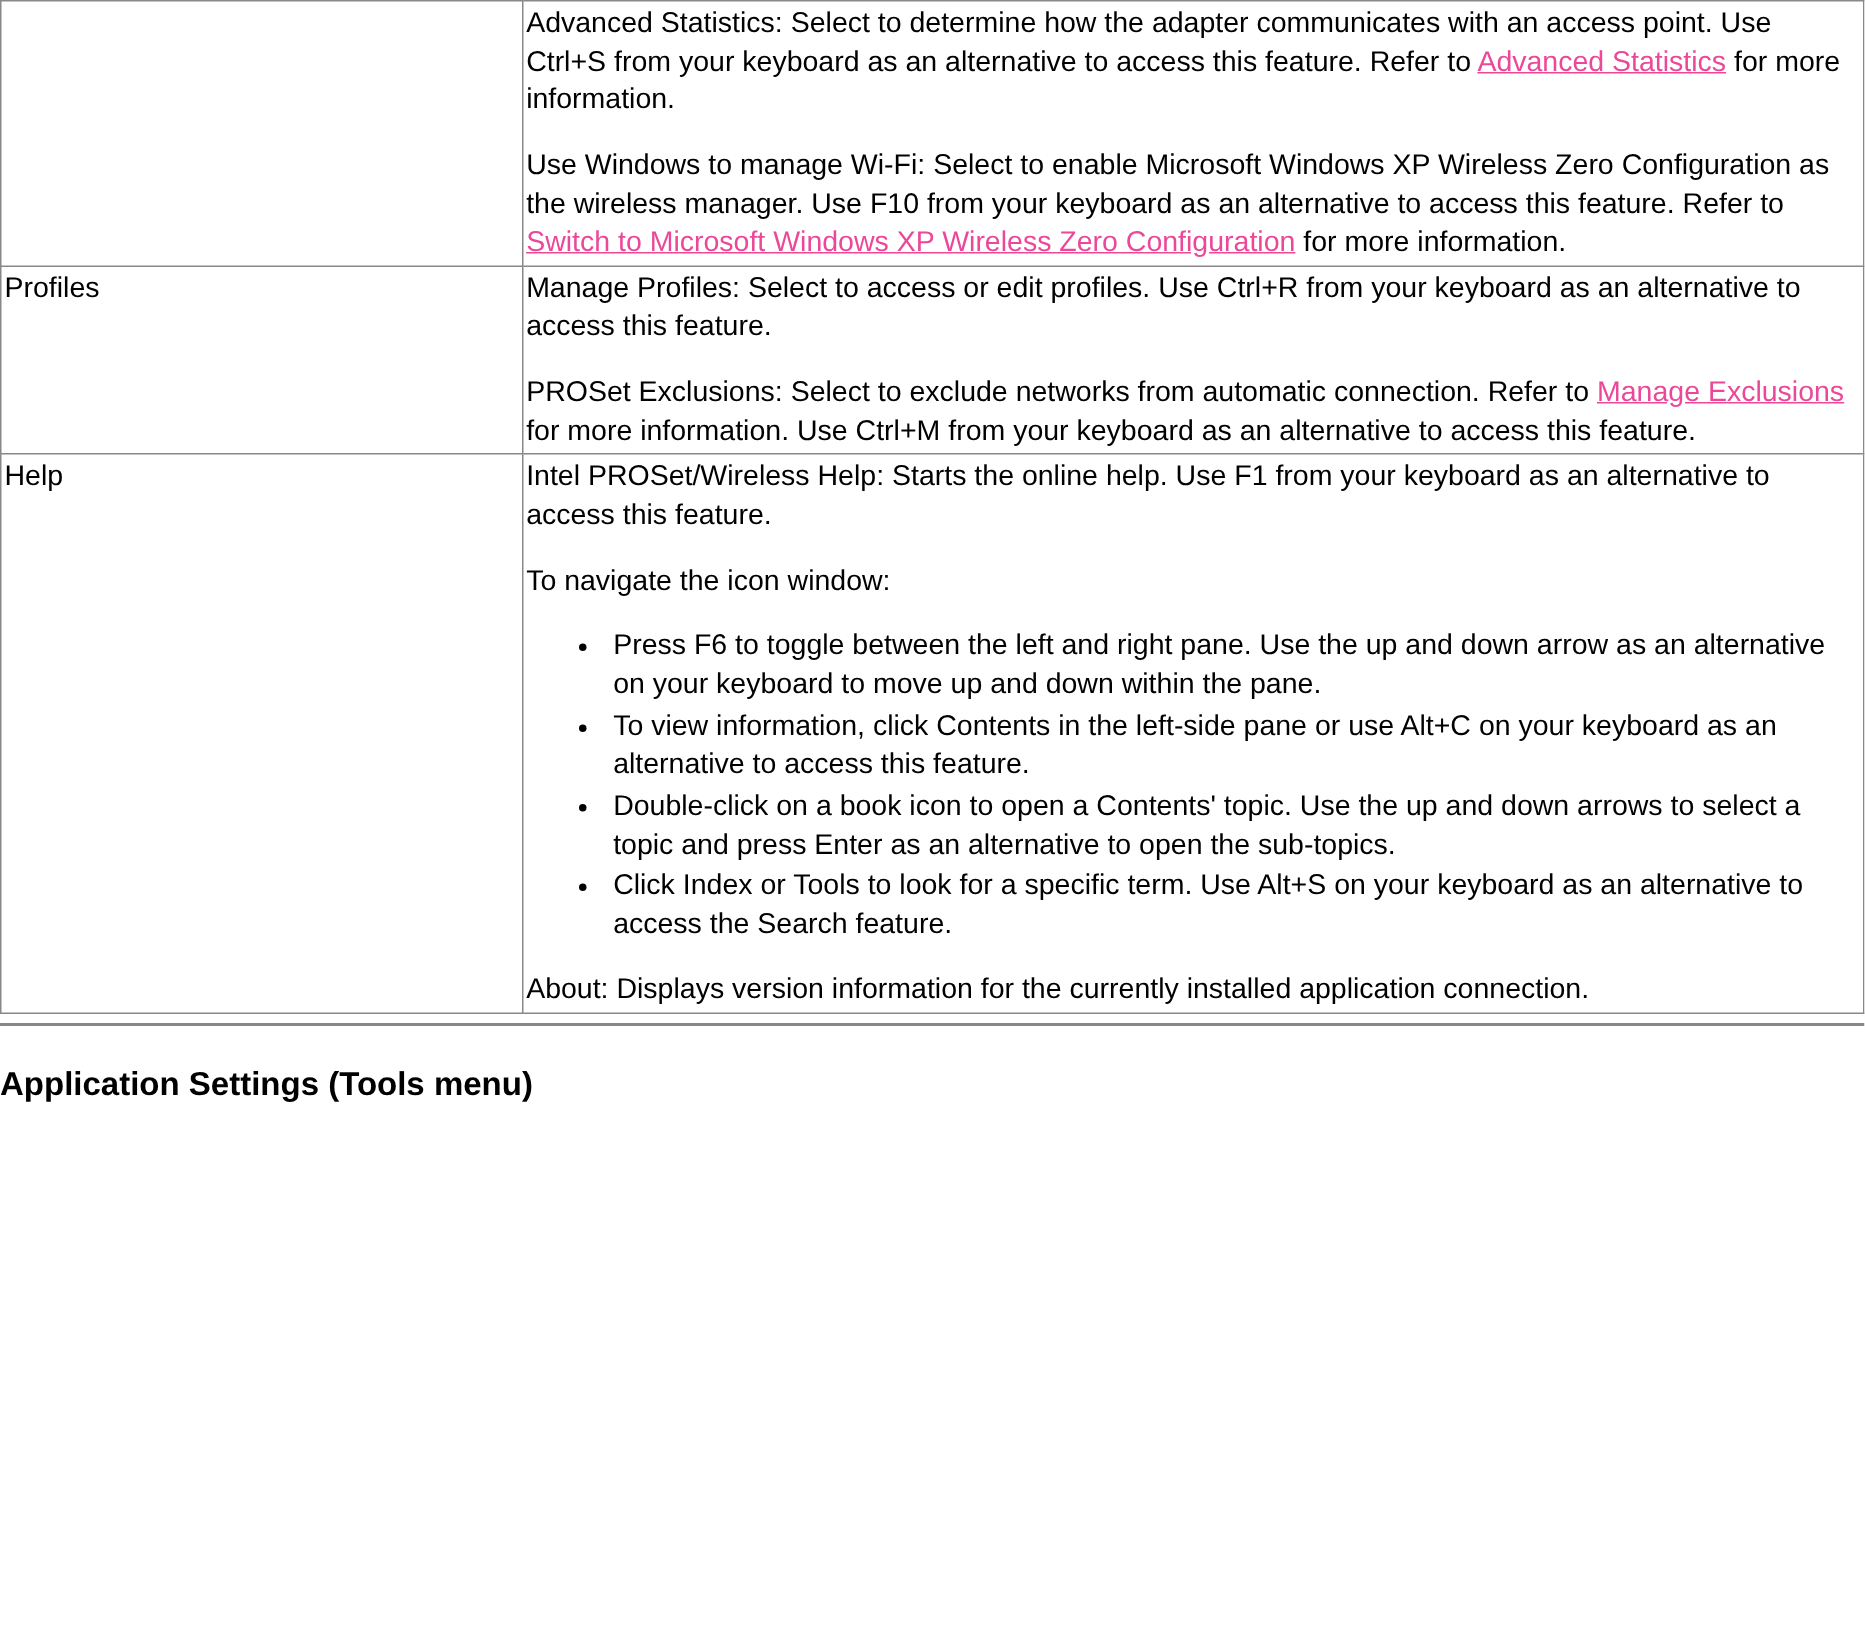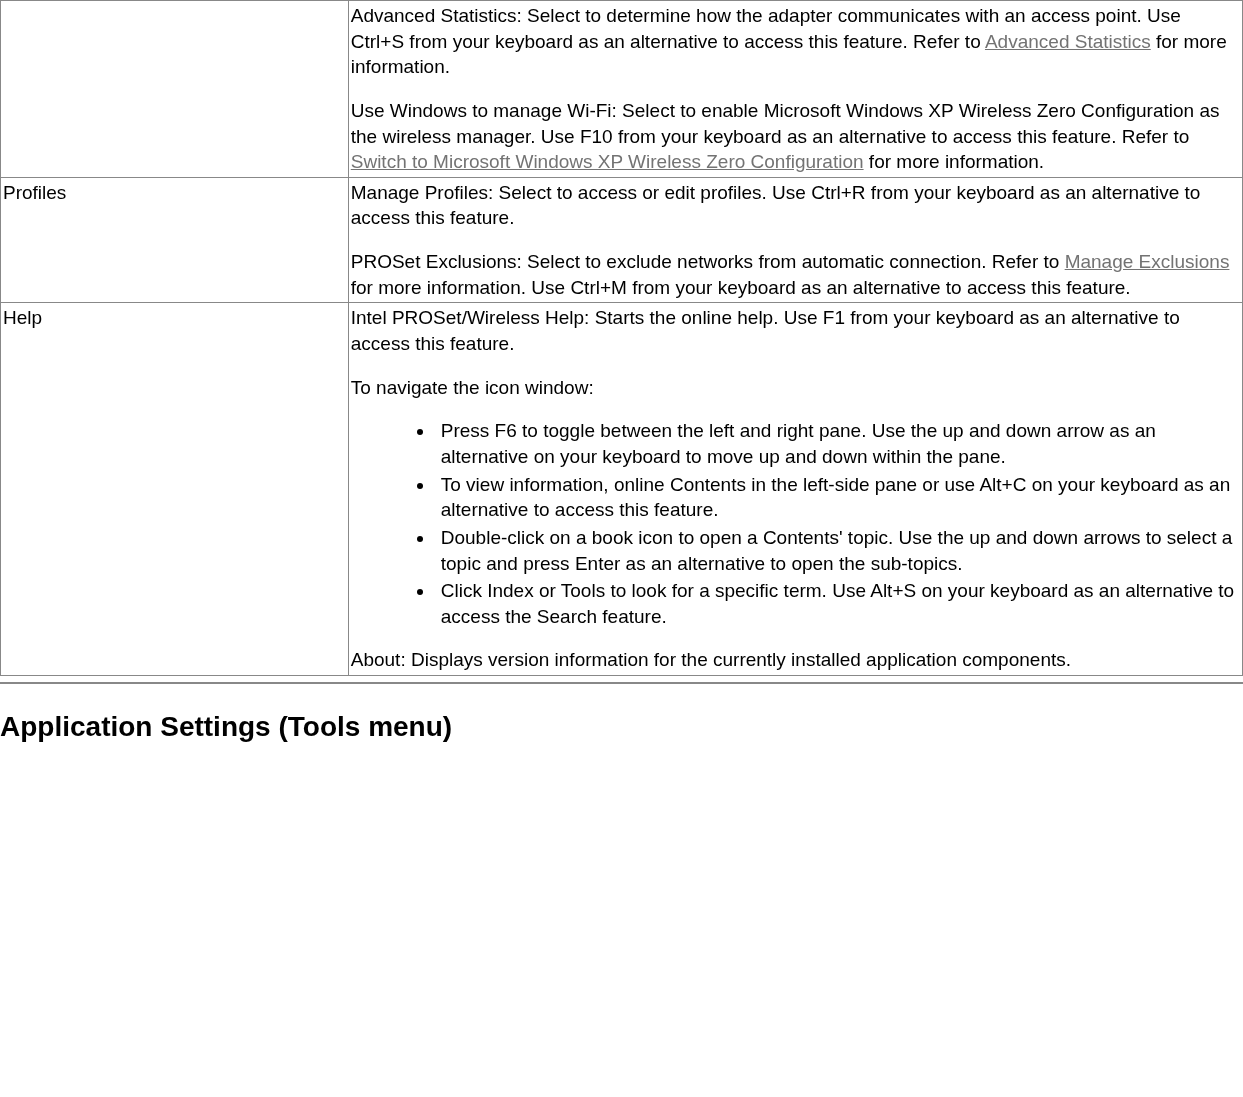--- a/index.html
+++ b/index.html
@@ -24,46 +24,45 @@
     table.main col.left {
       width: 28%;
     }
     table.main col.right {
       width: 72%;
     }
     .bold {
       font-weight: normal;
     }
     a.link {
-      color: #737373;
+      color: #ec4899;
       text-decoration: underline;
     }
     p {
       margin: 0 0 18px 0;
     }
     p.last {
       margin-bottom: 0;
     }
     ul.disc {
       list-style-type: disc;
       padding-left: 52px;
       margin: 0 0 18px 0;
     }
     ul.disc li {
       margin-bottom: 2px;
       padding-left: 6px;
-      margin-left: 32px;
     }
     hr.sep {
       border: none;
       border-top: 2px solid #888888;
       margin: 6px 0 24px 0;
     }
     h2.section {
-      font-size: 28px;
+      font-size: 22px;
       font-weight: bold;
       margin: 12px 0 0 0;
     }
   </style>
 </head>
 <body>
 
 <table class="main">
   <colgroup>
     <col class="left">
@@ -106,31 +105,31 @@
           <span class="bold">Intel PROSet/Wireless Help:</span><span> Starts the online help. Use </span><span class="bold">F1</span><span> from your keyboard as an alternative to access this feature.</span>
         </p>
         <p>
           <span>To navigate the icon window:</span>
         </p>
         <ul class="disc">
           <li>
             <span>Press </span><span class="bold">F6</span><span> to toggle between the left and right pane. Use the up and down arrow as an alternative on your keyboard to move up and down within the pane.</span>
           </li>
           <li>
-            <span>To view information, online </span><span class="bold">Contents</span><span> in the left-side pane or use </span><span class="bold">Alt+C</span><span> on your keyboard as an alternative to access this feature.</span>
+            <span>To view information, click </span><span class="bold">Contents</span><span> in the left-side pane or use </span><span class="bold">Alt+C</span><span> on your keyboard as an alternative to access this feature.</span>
           </li>
           <li>
             <span>Double-click on a book icon to open a Contents' topic. Use the up and down arrows to select a topic and press </span><span class="bold">Enter</span><span> as an alternative to open the sub-topics.</span>
           </li>
           <li>
             <span>Click </span><span class="bold">Index</span><span> or </span><span class="bold">Tools</span><span> to look for a specific term. Use </span><span class="bold">Alt+S</span><span> on your keyboard as an alternative to access the Search feature.</span>
           </li>
         </ul>
         <p class="last">
-          <span class="bold">About:</span><span> Displays version information for the currently installed application components.</span>
+          <span class="bold">About:</span><span> Displays version information for the currently installed application connection.</span>
         </p>
       </td>
     </tr>
   </tbody>
 </table>
 
 <hr class="sep">
 
 <h2 class="section">Application Settings (Tools menu)</h2>
 

